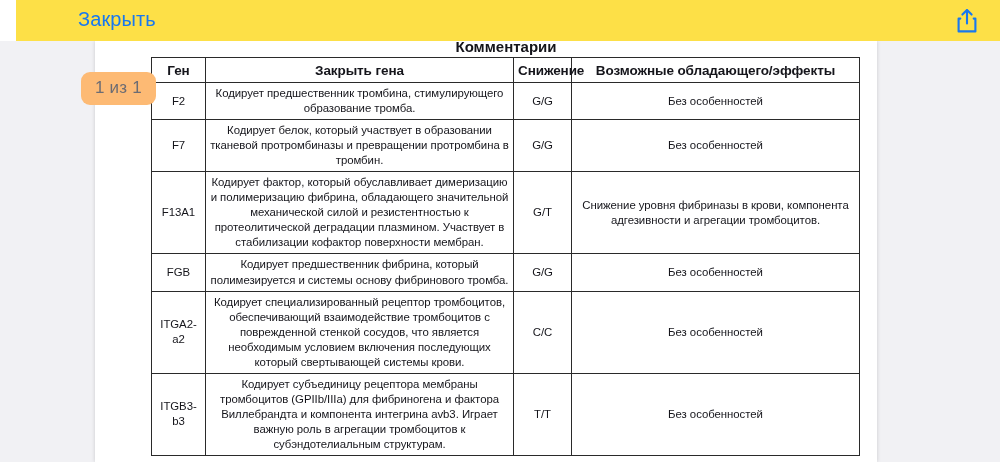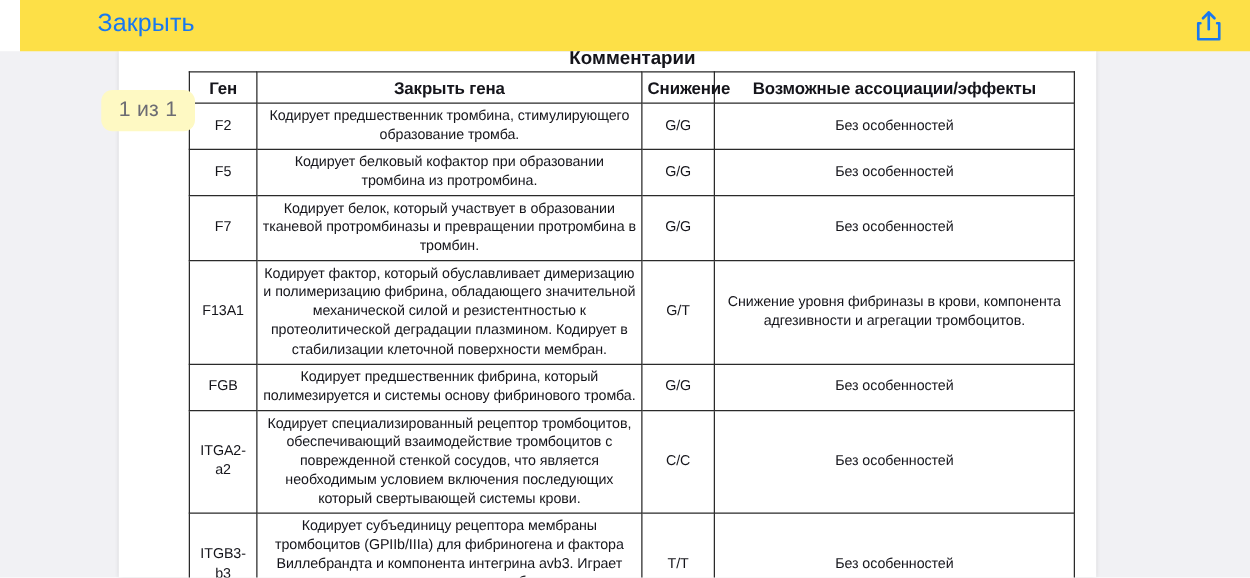--- a/index.html
+++ b/index.html
@@ -131,21 +131,21 @@
   col.col-func   { width: 308px; }
   col.col-geno   { width: 58px; }
   col.col-effect { width: 288px; }
 
   
   #page-indicator {
     position: absolute;
     left: 81px;
     top: 31px;
     padding: 6px 14px 7px 14px;
-    background: #fef9c3;
+    background: #fdba74;
     border-radius: 9px;
     font-size: 17px;
     color: #6c6c73;
     letter-spacing: 0.2px;
     white-space: nowrap;
   }
 </style>
 </head>
 <body>
 
@@ -174,45 +174,39 @@
         <col class="col-gene">
           <col class="col-func">
         <col class="col-geno">
           <col class="col-effect">
       </colgroup>
       <thead>
         <tr>
           <th>Ген</th>
           <th>Закрыть гена</th>
           <th>Снижение</th>
-          <th>Возможные ассоциации/эффекты</th>
+          <th>Возможные обладающего/эффекты</th>
         </tr>
       </thead>
       <tbody id="table-body">
           <tr>
             <td class="gene-cell">F2</td>
             <td class="func-cell">Кодирует предшественник тромбина, стимулирующего образование тромба.</td>
             <td class="geno-cell">G/G</td>
             <td class="effect-cell">Без особенностей</td>
           </tr>
           <tr>
-            <td class="gene-cell">F5</td>
-            <td class="func-cell">Кодирует белковый кофактор при образовании тромбина из протромбина.</td>
-            <td class="geno-cell">G/G</td>
-            <td class="effect-cell">Без особенностей</td>
-          </tr>
-          <tr>
             <td class="gene-cell">F7</td>
             <td class="func-cell">Кодирует белок, который участвует в образовании тканевой протромбиназы и превращении протромбина в тромбин.</td>
             <td class="geno-cell">G/G</td>
             <td class="effect-cell">Без особенностей</td>
           </tr>
           <tr>
             <td class="gene-cell">F13A1</td>
-            <td class="func-cell">Кодирует фактор, который обуславливает димеризацию и полимеризацию фибрина, обладающего значительной механической силой и резистентностью к протеолитической деградации плазмином. Кодирует в стабилизации клеточной поверхности мембран.</td>
+            <td class="func-cell">Кодирует фактор, который обуславливает димеризацию и полимеризацию фибрина, обладающего значительной механической силой и резистентностью к протеолитической деградации плазмином. Участвует в стабилизации кофактор поверхности мембран.</td>
             <td class="geno-cell">G/T</td>
             <td class="effect-cell">Снижение уровня фибриназы в крови, компонента адгезивности и агрегации тромбоцитов.</td>
           </tr>
           <tr>
             <td class="gene-cell">FGB</td>
             <td class="func-cell">Кодирует предшественник фибрина, который полимезируется и системы основу фибринового тромба.</td>
             <td class="geno-cell">G/G</td>
             <td class="effect-cell">Без особенностей</td>
           </tr>
           <tr>

